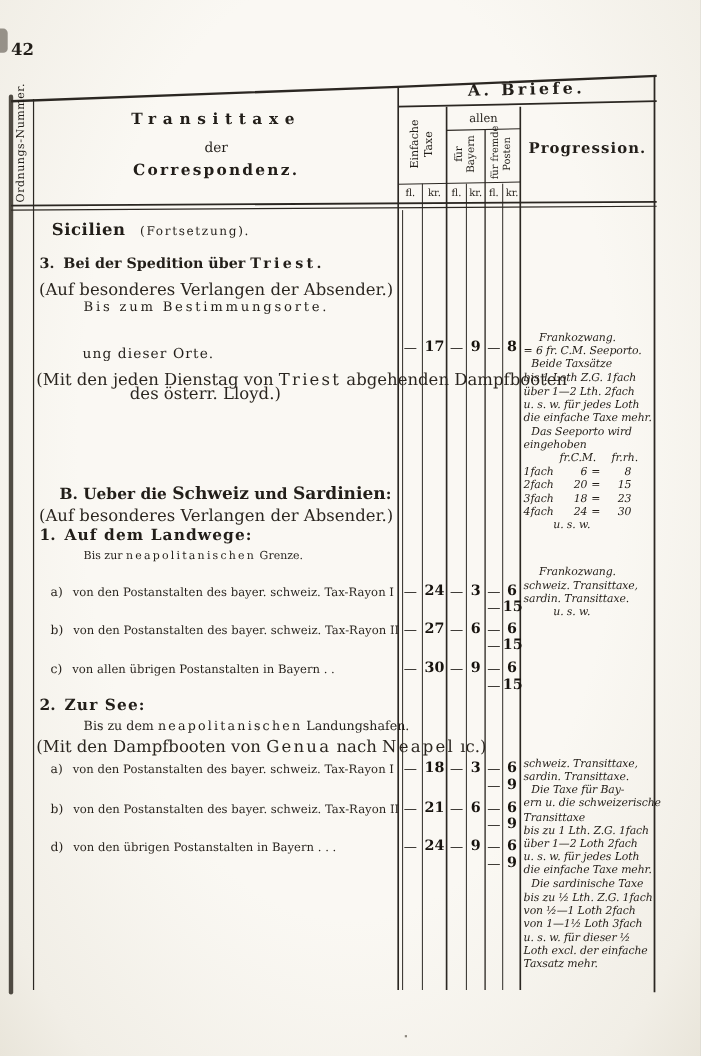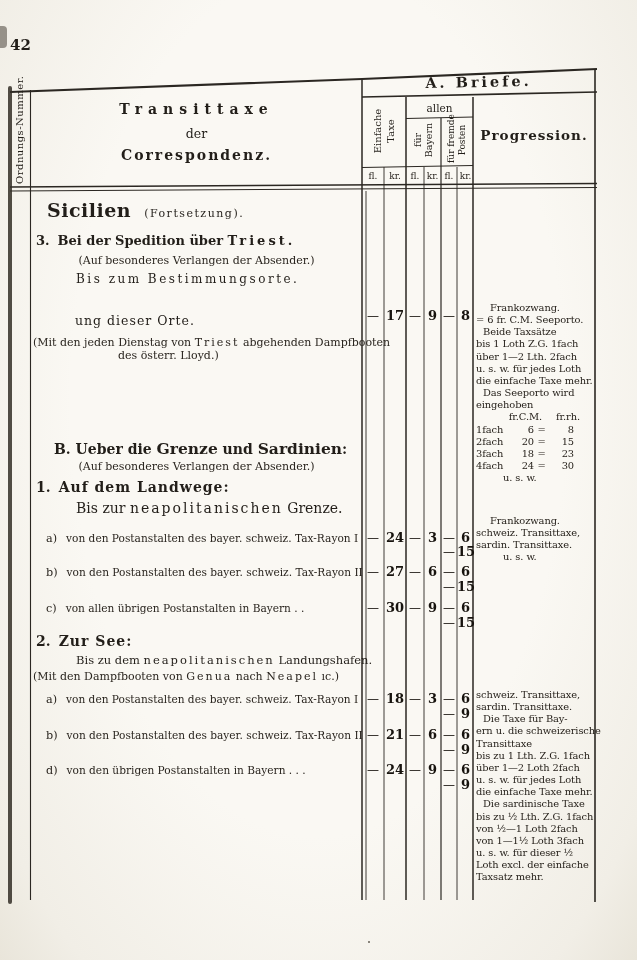--- a/index.html
+++ b/index.html
@@ -9,34 +9,34 @@
     font-family:"DejaVu Serif","Liberation Serif",serif;
     color:#221e19;
   }
   .t{position:absolute;white-space:nowrap;color:#221e19;}
   .ctr{text-align:center;}
   .b{font-weight:bold;}
   .sp1{letter-spacing:1px;}
   .sp2{letter-spacing:2px;}
   .sp3{letter-spacing:3px;}
   .rot{transform:rotate(-90deg);text-align:center;}
-  .note{font-size:11px;color:#2a251f;}
+  .note{font-size:15px;color:#2a251f;}
   
   .vc{position:absolute;text-align:center;font-weight:bold;font-size:13px;color:#17130e;}
   .vd{position:absolute;text-align:center;font-size:12px;color:#17130e;}
   .c-tfl{left:362px;width:22px;} .c-tkr{left:384px;width:22px;}
   .c-bfl{left:406px;width:18px;} .c-bkr{left:424px;width:17px;}
   .c-ffl{left:441px;width:16px;} .c-fkr{left:457px;width:17px;}
   
   .rowlab{position:absolute;white-space:nowrap;font-size:10.6px;color:#241f19;}
   .rowlab .pfx{font-size:11.2px;margin-right:9px;}
   
   .prog{position:absolute;left:476px;width:117px;font-size:9.9px;line-height:12.15px;
         letter-spacing:-0.1px;color:#211c16;white-space:nowrap;}
-  .prog div{margin:0;}
+  .prog div{margin:0;font-style:italic;}
   .prog .i1{text-indent:14px;} .prog .i2{text-indent:7px;} .prog .i3{text-indent:27px;}
   .minirow{display:flex;}
   .m-lab{width:30px;} .m-v1{width:28px;text-align:right;}
   .m-eq{width:15px;text-align:center;} .m-v2{width:25px;text-align:right;}
   .m-sp{width:24px;} .m-h1{width:42px;text-align:right;} .m-h2{width:38px;text-align:right;}
   .gutter{position:absolute;left:8px;top:86px;width:4px;height:818px;background:#332e26;opacity:.85;border-radius:2px;}
   .blob{position:absolute;left:0;top:26px;width:7px;height:22px;background:#4a443a;opacity:.55;border-radius:0 4px 4px 0;}
   .speck{position:absolute;left:368px;top:941px;width:2px;height:2px;background:#8a857c;}
   .flkr{position:absolute;font-size:9px;text-align:center;color:#241f19;}
 </style>
@@ -101,21 +101,21 @@
   <div class="t b ctr" style="left:473px;top:127px;width:122px;font-size:13.5px;letter-spacing:1px">Progression.</div>
 
   <div class="flkr" style="left:362px;top:171px;width:22px">fl.</div>
   <div class="flkr" style="left:384px;top:171px;width:22px">kr.</div>
   <div class="flkr" style="left:406px;top:171px;width:18px">fl.</div>
   <div class="flkr" style="left:424px;top:171px;width:17px">kr.</div>
   <div class="flkr" style="left:441px;top:171px;width:16px">fl.</div>
   <div class="flkr" style="left:457px;top:171px;width:17px">kr.</div>
 
   <div class="t" style="left:47px;top:199px">
-    <span class="b" style="font-size:19px;letter-spacing:.5px">Sicilien</span>
+    <span class="b" style="font-size:15px;letter-spacing:.5px">Sicilien</span>
     <span style="font-size:11px;letter-spacing:1.5px;margin-left:8px">(Fortsetzung).</span>
   </div>
 
   <div class="t b" style="left:36px;top:233px;font-size:13px">
     <span style="margin-right:8px">3.</span><span>Bei der Spedition über </span><span class="sp3">Triest.</span>
   </div>
   <div class="t note ctr" style="left:31px;top:254px;width:331px">(Auf besonderes Verlangen der Absender.)</div>
   <div class="t" style="left:76px;top:272px;font-size:12px;letter-spacing:2.5px">Bis zum Bestimmungsorte.</div>
 
   <div class="t" style="left:75px;top:313px;font-size:12.5px;letter-spacing:1px">ung dieser Orte.</div>
@@ -167,28 +167,28 @@
     <div class="minirow">
       <span class="m-lab">4fach</span>
         <span class="m-v1">24</span>
         <span class="m-eq">=</span>
         <span class="m-v2">30</span>
     </div>
     <div class="i3">u. s. w.</div>
   </div>
 
   <div class="t b" style="left:54px;top:439px;font-size:14px">
-    <span>B. Ueber die </span><span style="font-size:15.5px">Grenze</span><span> und </span><span style="font-size:15.5px">Sardinien</span><span>:</span>
+    <span>B. Ueber die </span><span style="font-size:15.5px">Schweiz</span><span> und </span><span style="font-size:15.5px">Sardinien</span><span>:</span>
   </div>
   <div class="t note ctr" style="left:31px;top:460px;width:331px">(Auf besonderes Verlangen der Absender.)</div>
 
   <div class="t b" style="left:36px;top:479px;font-size:14px">
     <span style="margin-right:8px">1.</span><span class="sp1">Auf dem Landwege:</span>
   </div>
-  <div class="t" style="left:76px;top:500px;font-size:14px">
+  <div class="t" style="left:76px;top:500px;font-size:10px">
     <span>Bis zur </span><span class="sp2">neapolitanischen</span><span> Grenze.</span>
   </div>
 
   <div class="rowlab" style="left:46px;top:532px"><span class="pfx">a)</span><span>von den Postanstalten des bayer. schweiz. Tax-Rayon I</span></div>
   <div class="vd c-tfl" style="top:531px">—</div>
   <div class="vc c-tkr" style="top:530px">24</div>
   <div class="vd c-bfl" style="top:531px">—</div>
   <div class="vc c-bkr" style="top:530px">3</div>
   <div class="vd c-ffl" style="top:531px">—</div>
   <div class="vc c-fkr" style="top:530px">6</div>

